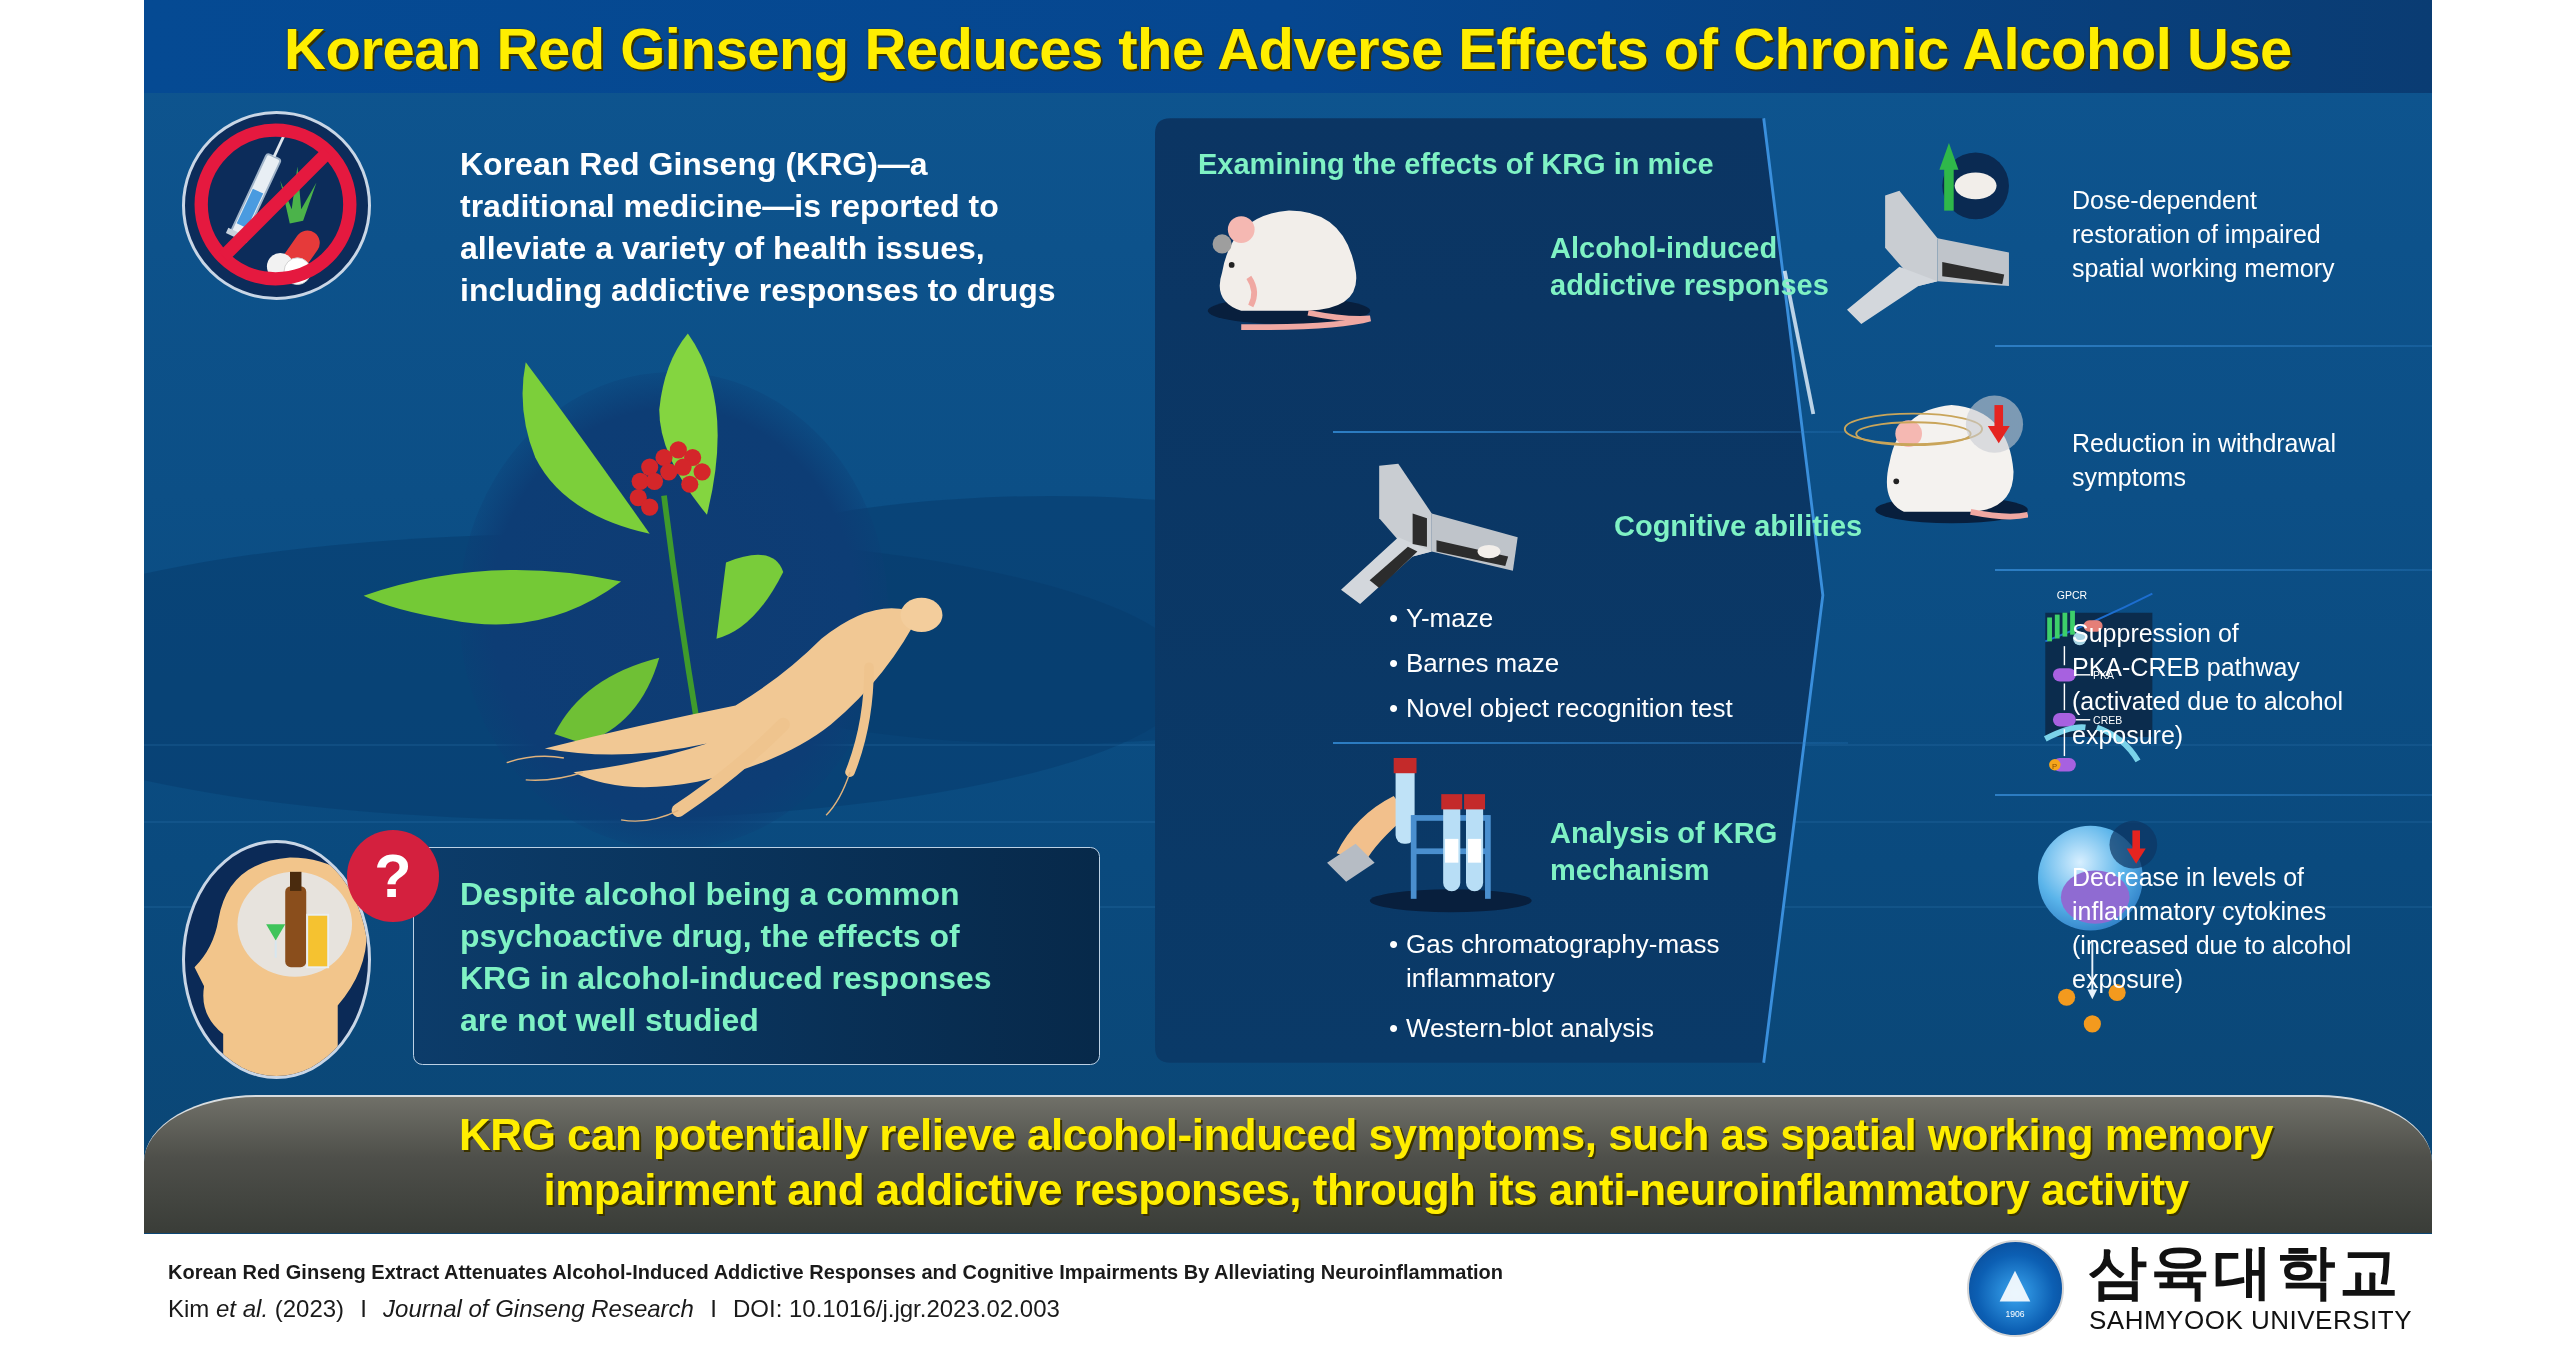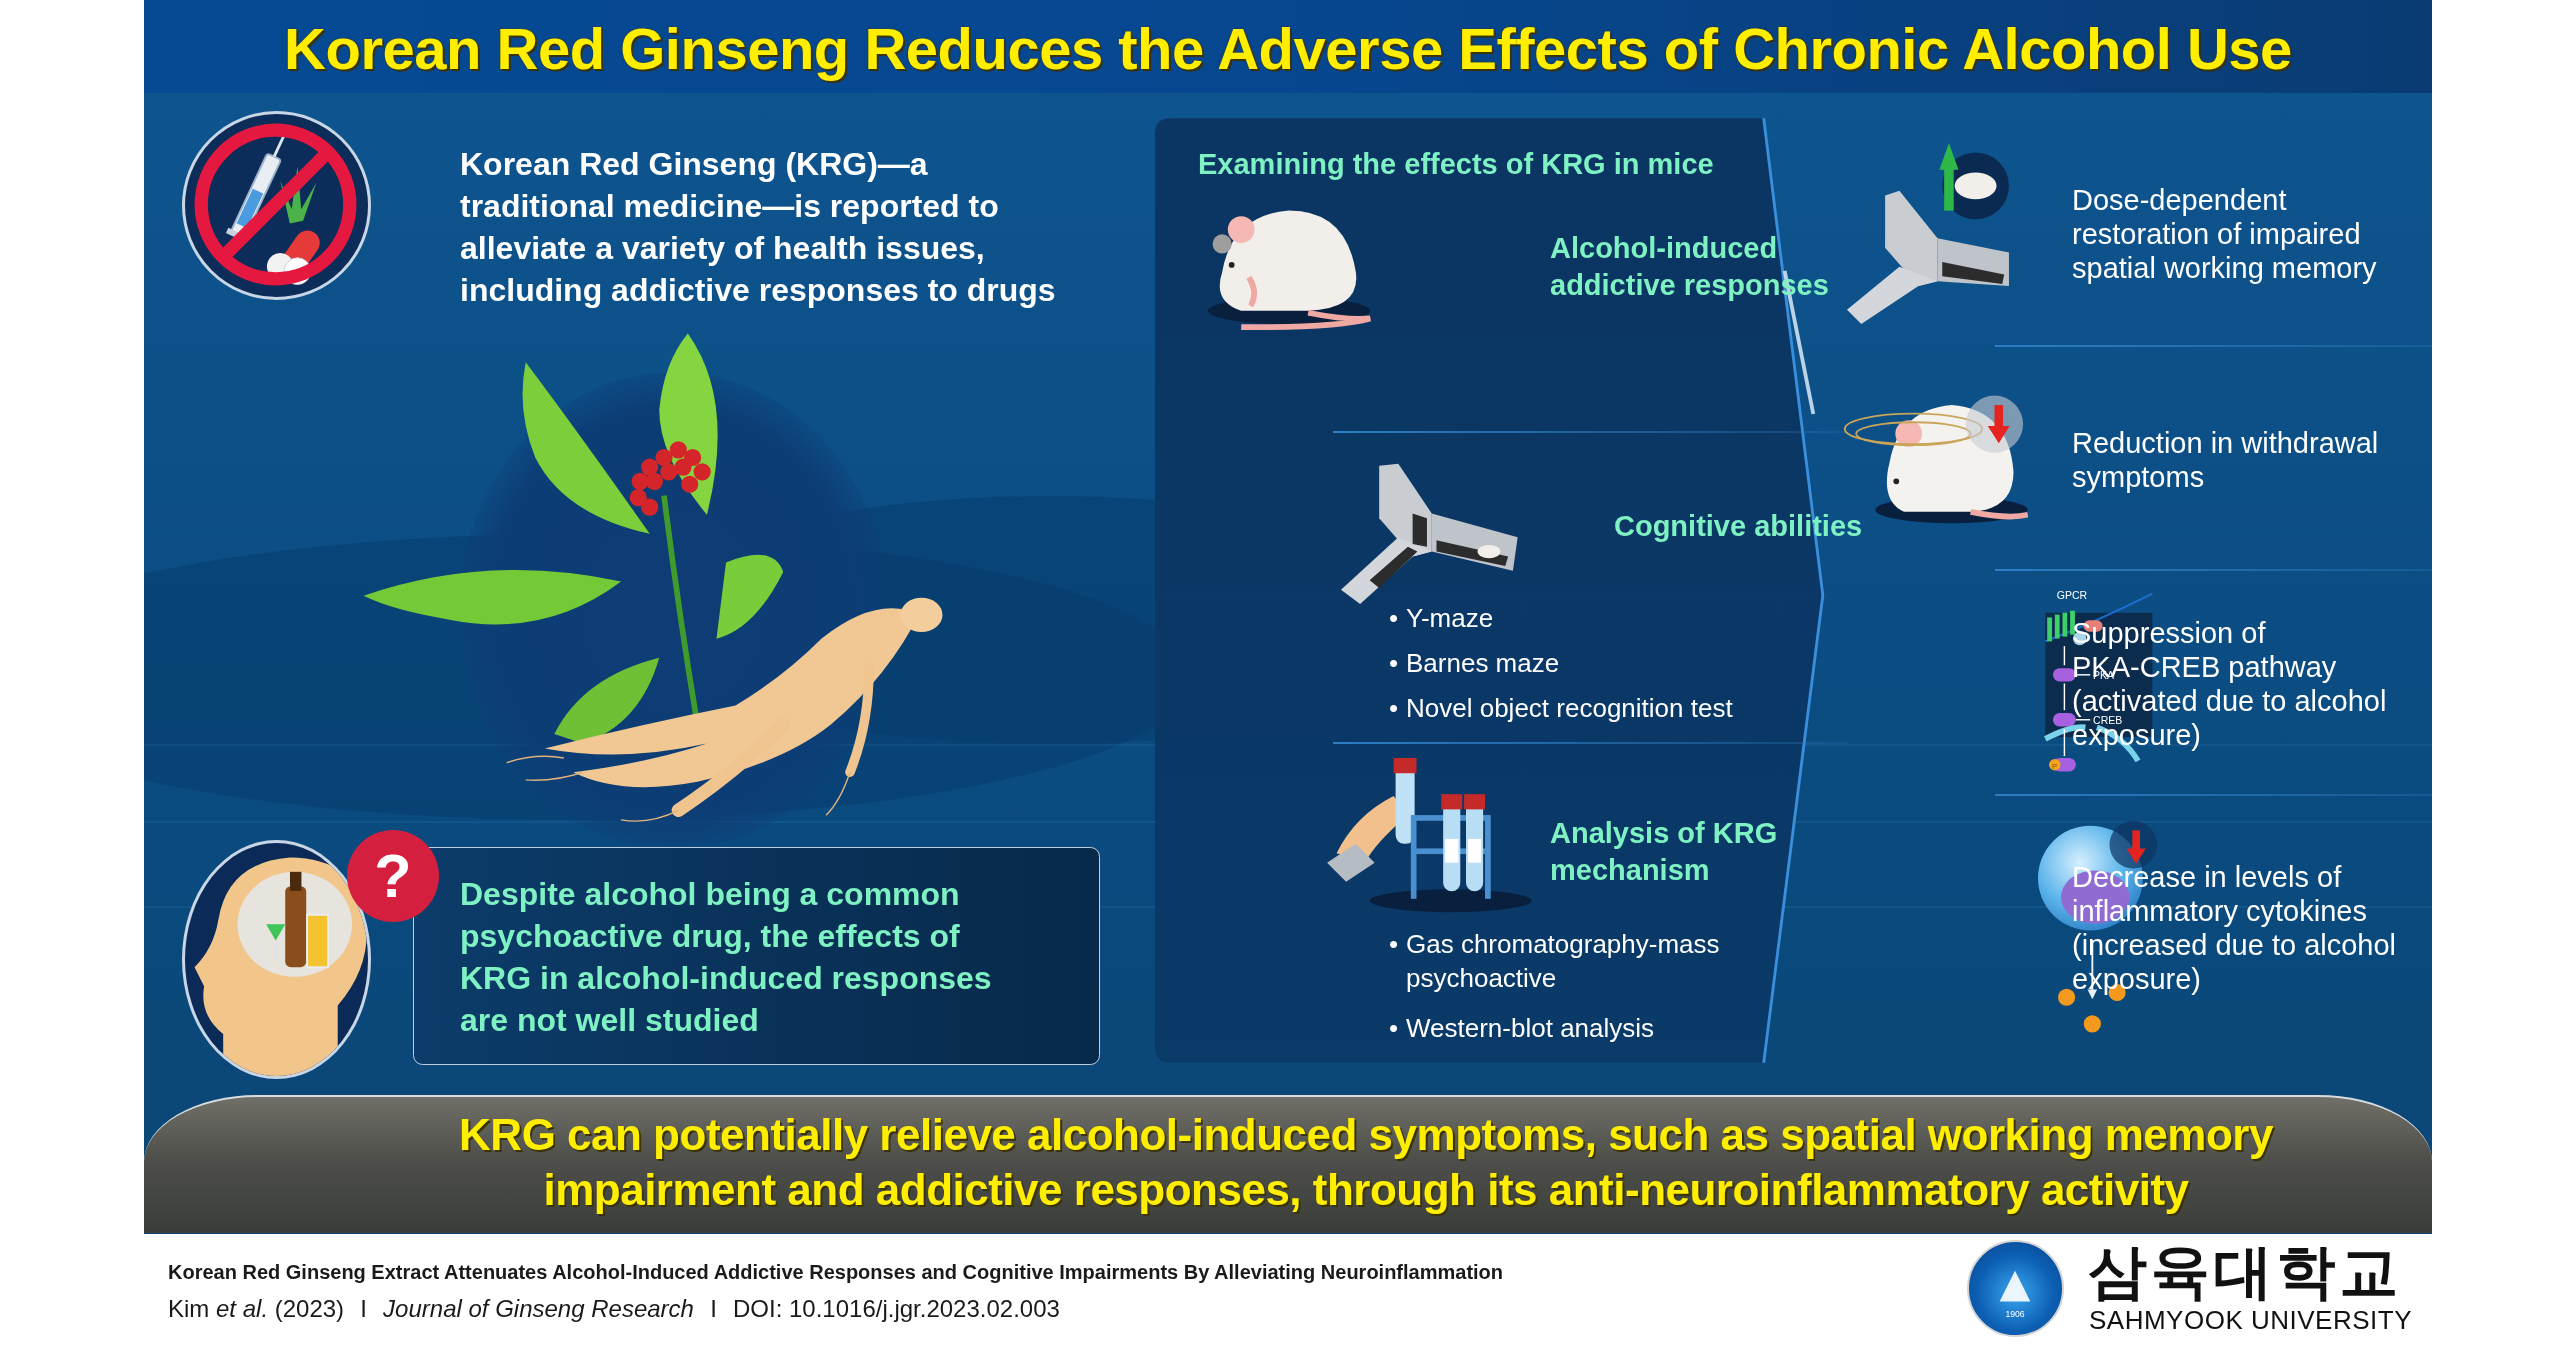--- a/index.html
+++ b/index.html
@@ -45,21 +45,21 @@
   .mid-panel svg.shape { position: absolute; left: 0; top: 0; }
   .mid-heading { position: absolute; left: 1054px; top: 148px; color: #7ff2c4; font-weight: bold; font-size: 29px; }
   .sec-title { position: absolute; color: #7ff2c4; font-weight: bold; font-size: 29px; line-height: 37px; }
   .bullets { position: absolute; color: #ffffff; font-size: 26px; line-height: 45px; list-style: none; }
   .bullets li { position: relative; padding-left: 17px; }
   .bullets li::before { content: "•"; position: absolute; left: 0; top: 0; }
   .bullets li.wrap { line-height: 34px; padding-bottom: 10.5px; }
   .divider { position: absolute; height: 1.9px; background: linear-gradient(90deg, #2d7ec4, rgba(45,126,196,0.2)); }
 
   
-  .res-text { position: absolute; left: 1928px; color: #ffffff; font-size: 29px; line-height: 34px; width: 458px; }
+  .res-text { position: absolute; left: 1928px; color: #ffffff; font-size: 25px; line-height: 34px; width: 458px; }
 
   
   .concl { position: absolute; left: 0; top: 1095px; width: 2288px; height: 138px;
     background: linear-gradient(180deg, #707068 0%, #4e4f4a 45%, #3a3d38 100%);
     border-radius: 114px 114px 0 0 / 67px 67px 0 0; border-top: 2.9px solid #d8dde0; }
   .concl-text { position: absolute; left: 0; top: 1107px; width: 2444px; text-align: center; color: #ffee00;
     font-weight: bold; font-size: 44px; line-height: 55px; text-shadow: 1.9px 1.9px 0 #3a3200; letter-spacing: -0.5px; }
 
   
   .cite-title { position: absolute; left: 168px; top: 1261px; font-size: 20px; font-weight: bold; color: #1a1a1a; }
@@ -239,21 +239,21 @@
     <rect x="124" y="85" width="14" height="25" fill="#ffffff"></rect>
     <rect x="148" y="85" width="14" height="25" fill="#ffffff"></rect>
   </svg>
   <div class="sec-title" style="left:1406px; top:800px;margin-top:15px;">
     <div>Analysis of KRG</div>
     <div>mechanism</div>
   </div>
   <ul class="bullets" style="left:1245px; top:927px;">
     <li class="wrap">
       <div>Gas chromatography-mass</div>
-      <div>psychoactive</div>
+      <div>inflammatory</div>
     </li>
     <li>Western-blot analysis</li>
   </ul>
 
   <svg style="position:absolute; left:1698px; top:143px;" width="191" height="181" viewBox="0 0 200 190">
     <polygon points="45,55 60,50 100,100 100,145 80,150 45,110" fill="#c9cdd2"></polygon>
     <polygon points="100,100 175,115 175,150 100,145" fill="#bfc4ca"></polygon>
     <polygon points="100,145 80,150 20,190 5,175 60,130" fill="#d3d7dc"></polygon>
     <polygon points="105,125 170,138 168,148 105,140" fill="#2c2c2c"></polygon>
     <circle cx="140" cy="45" r="35" fill="#0a2a52"></circle>

